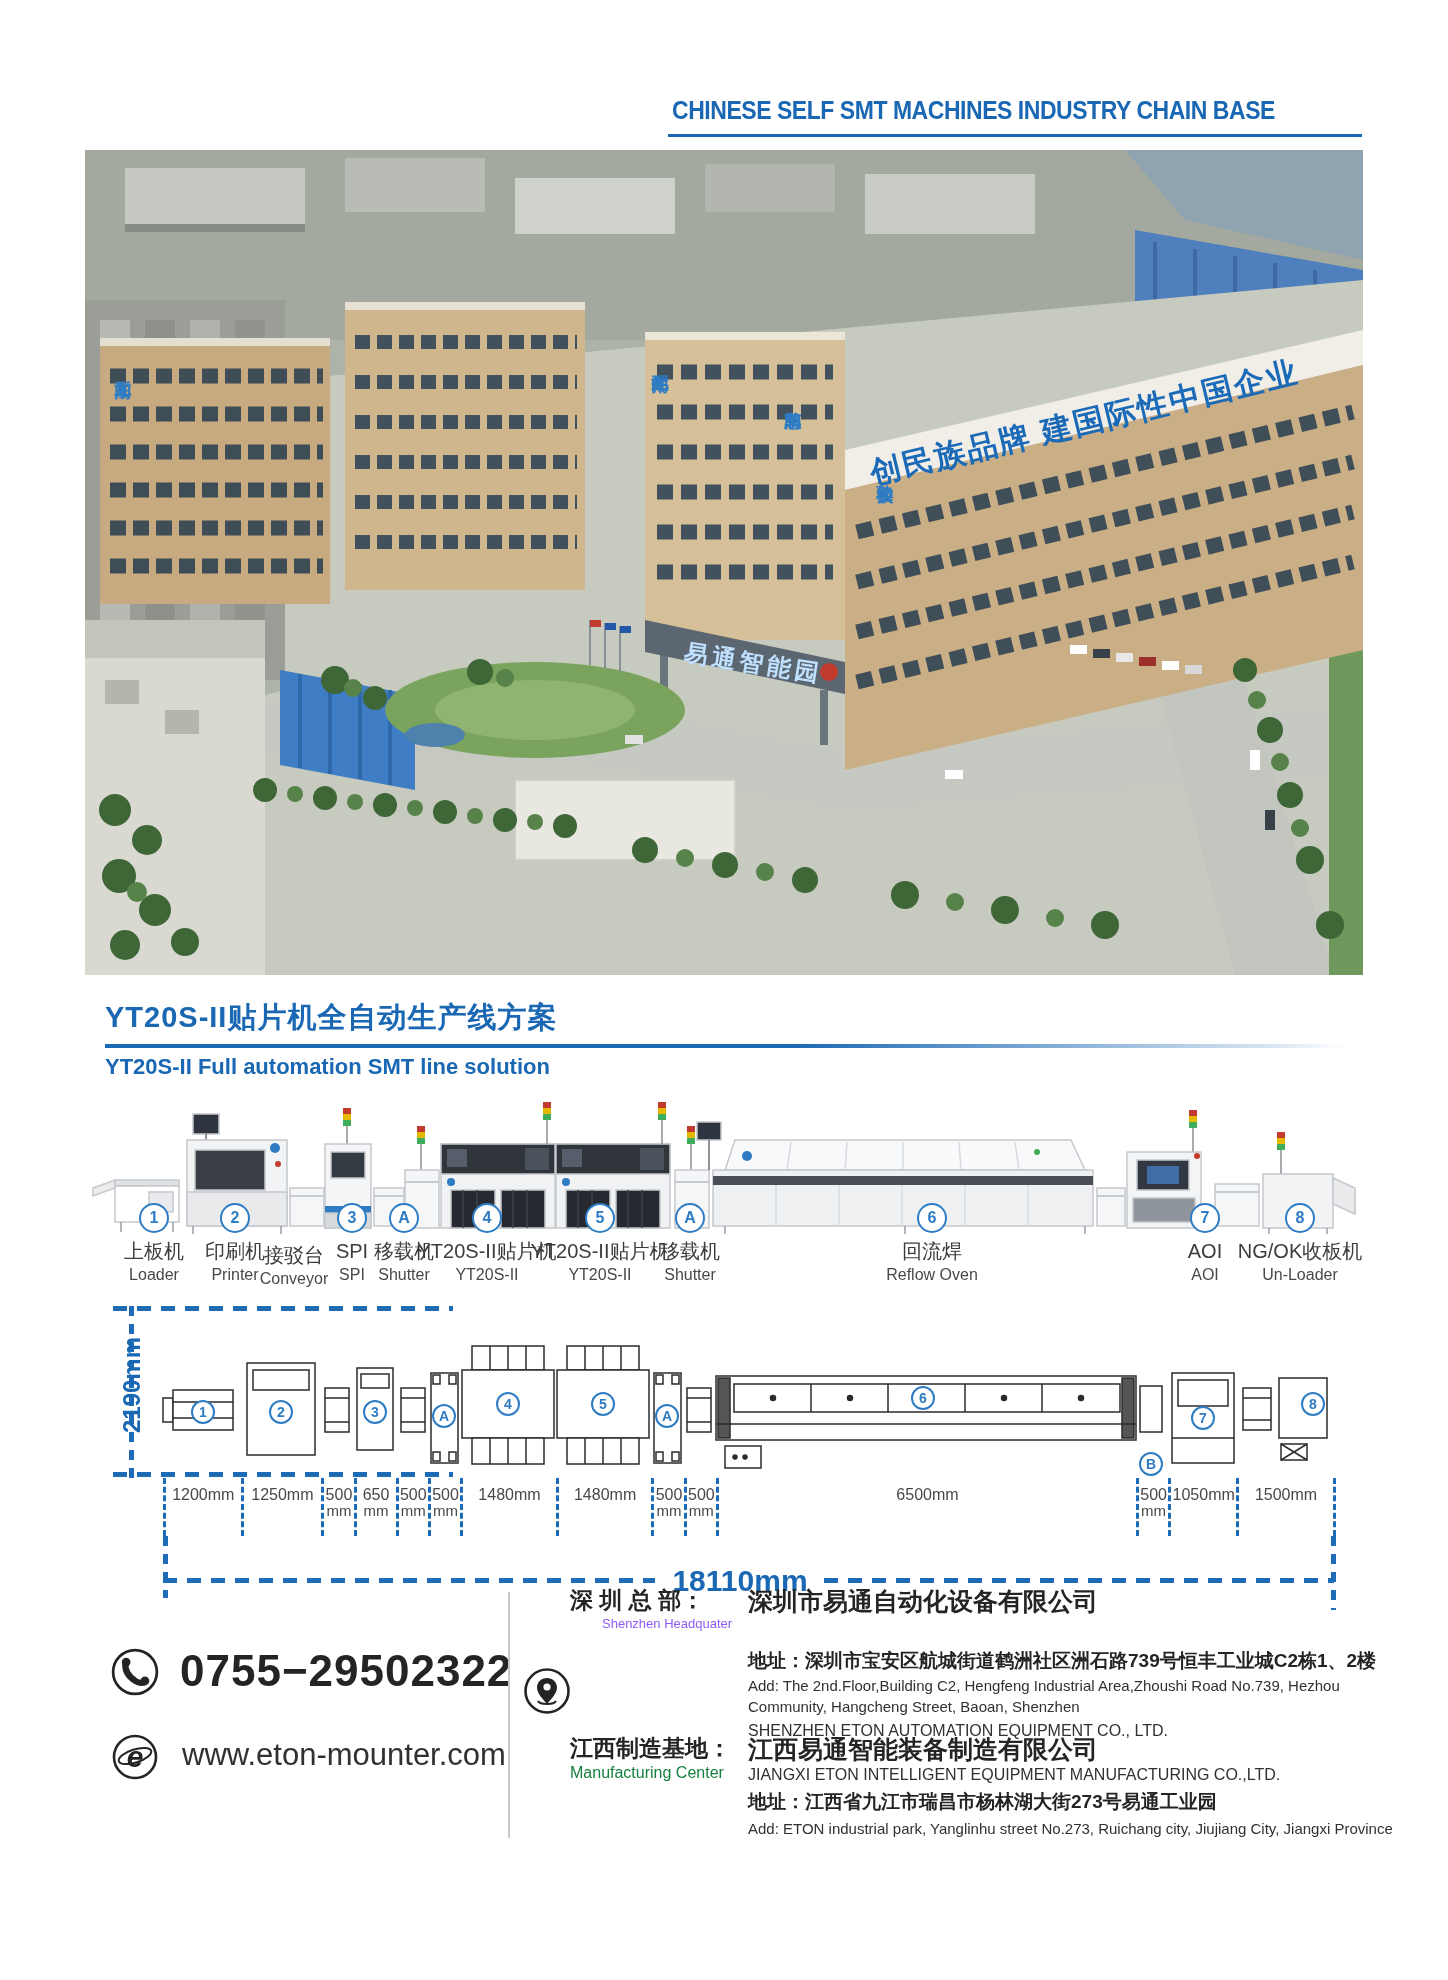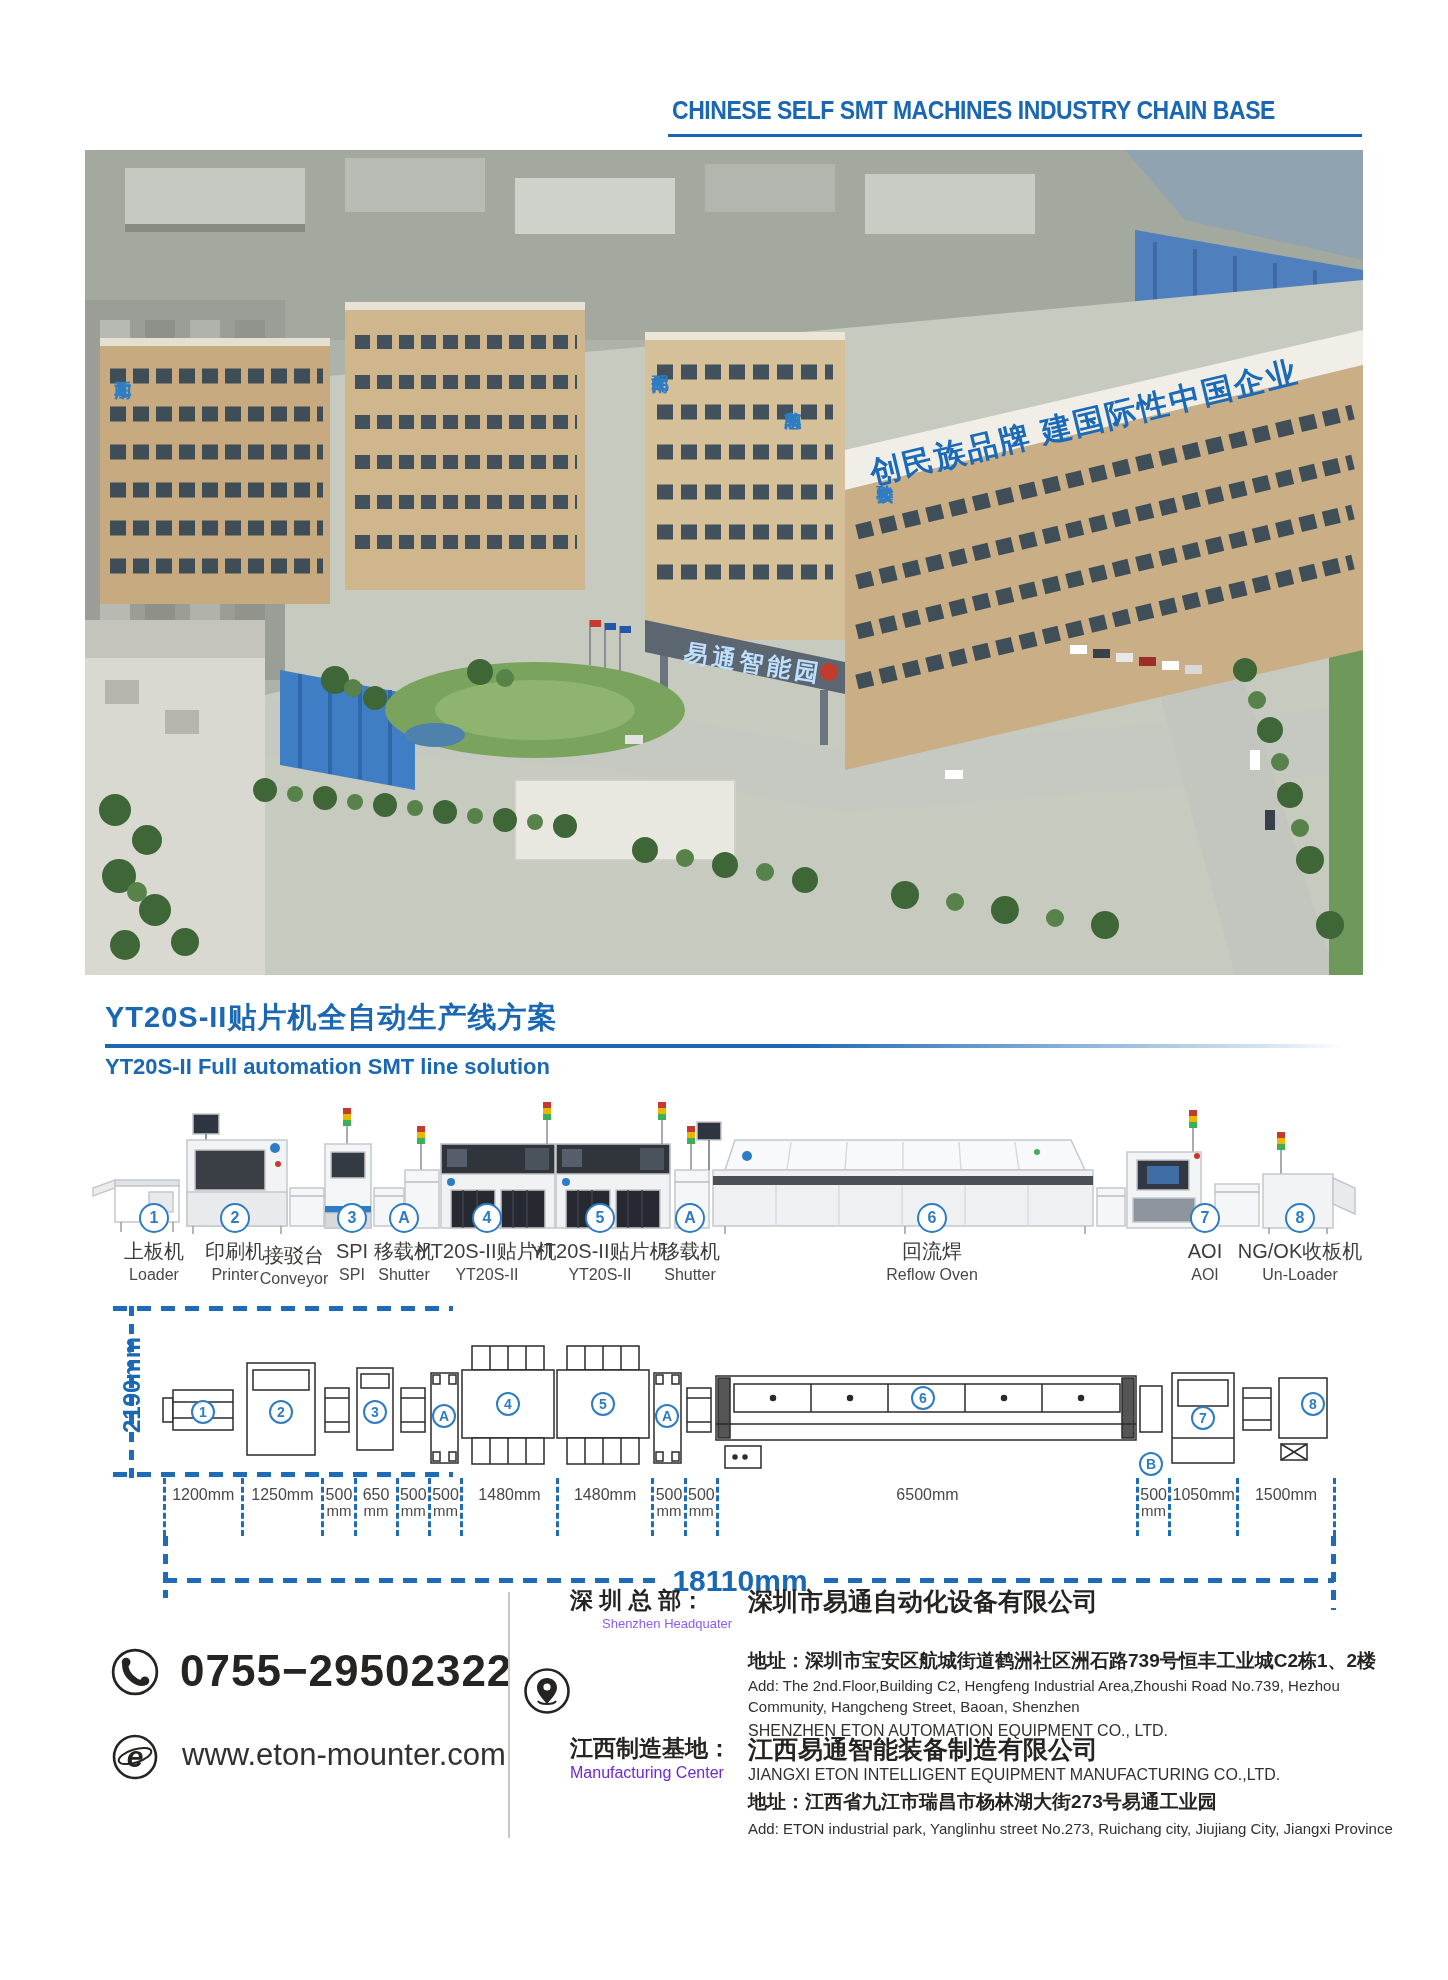--- a/index.html
+++ b/index.html
@@ -44,21 +44,21 @@
   .dims-grid .l2{font-size:15px;color:#4a4846;line-height:15px;white-space:nowrap;}
   .total-label{left:660px;top:1564px;width:160px;text-align:center;font-size:30px;font-weight:600;color:#1a67b3;}
 
   
   .phone-num{left:180px;top:1646px;font-size:44px;font-weight:bold;color:#262422;letter-spacing:1px;white-space:nowrap;}
   .site-url{left:182px;top:1737px;font-size:31px;color:#33312f;white-space:nowrap;}
   .vline{left:508px;top:1592px;width:2px;height:246px;background:#c9c7c4;}
   .hq-cn{left:570px;top:1585px;width:168px;font-size:23px;font-weight:bold;color:#262422;white-space:nowrap;}
   .hq-en{left:602px;top:1616px;font-size:13px;color:#8b5cf6;white-space:nowrap;}
   .mfg-cn{left:570px;top:1733px;width:168px;font-size:23px;font-weight:bold;color:#262422;white-space:nowrap;}
-  .mfg-en{left:570px;top:1764px;font-size:16px;color:#6d28d9;white-space:nowrap;}
+  .mfg-en{left:570px;top:1764px;font-size:16px;color:#15803d;white-space:nowrap;}
   .rc{left:748px;width:616px;color:#262422;}
   .rc-title{font-size:25px;font-weight:bold;white-space:nowrap;}
   .rc-en{font-size:16px;color:#33312f;white-space:nowrap;}
   .rc-addr{font-size:19px;font-weight:bold;white-space:nowrap;}
   .rc-addr-en{font-size:15px;color:#33312f;line-height:21px;}
   svg text{font-family:"Liberation Sans","DejaVu Sans",sans-serif;}
   .vtext{writing-mode:vertical-rl;text-orientation:upright;}
 </style>
 </head>
 <body>

